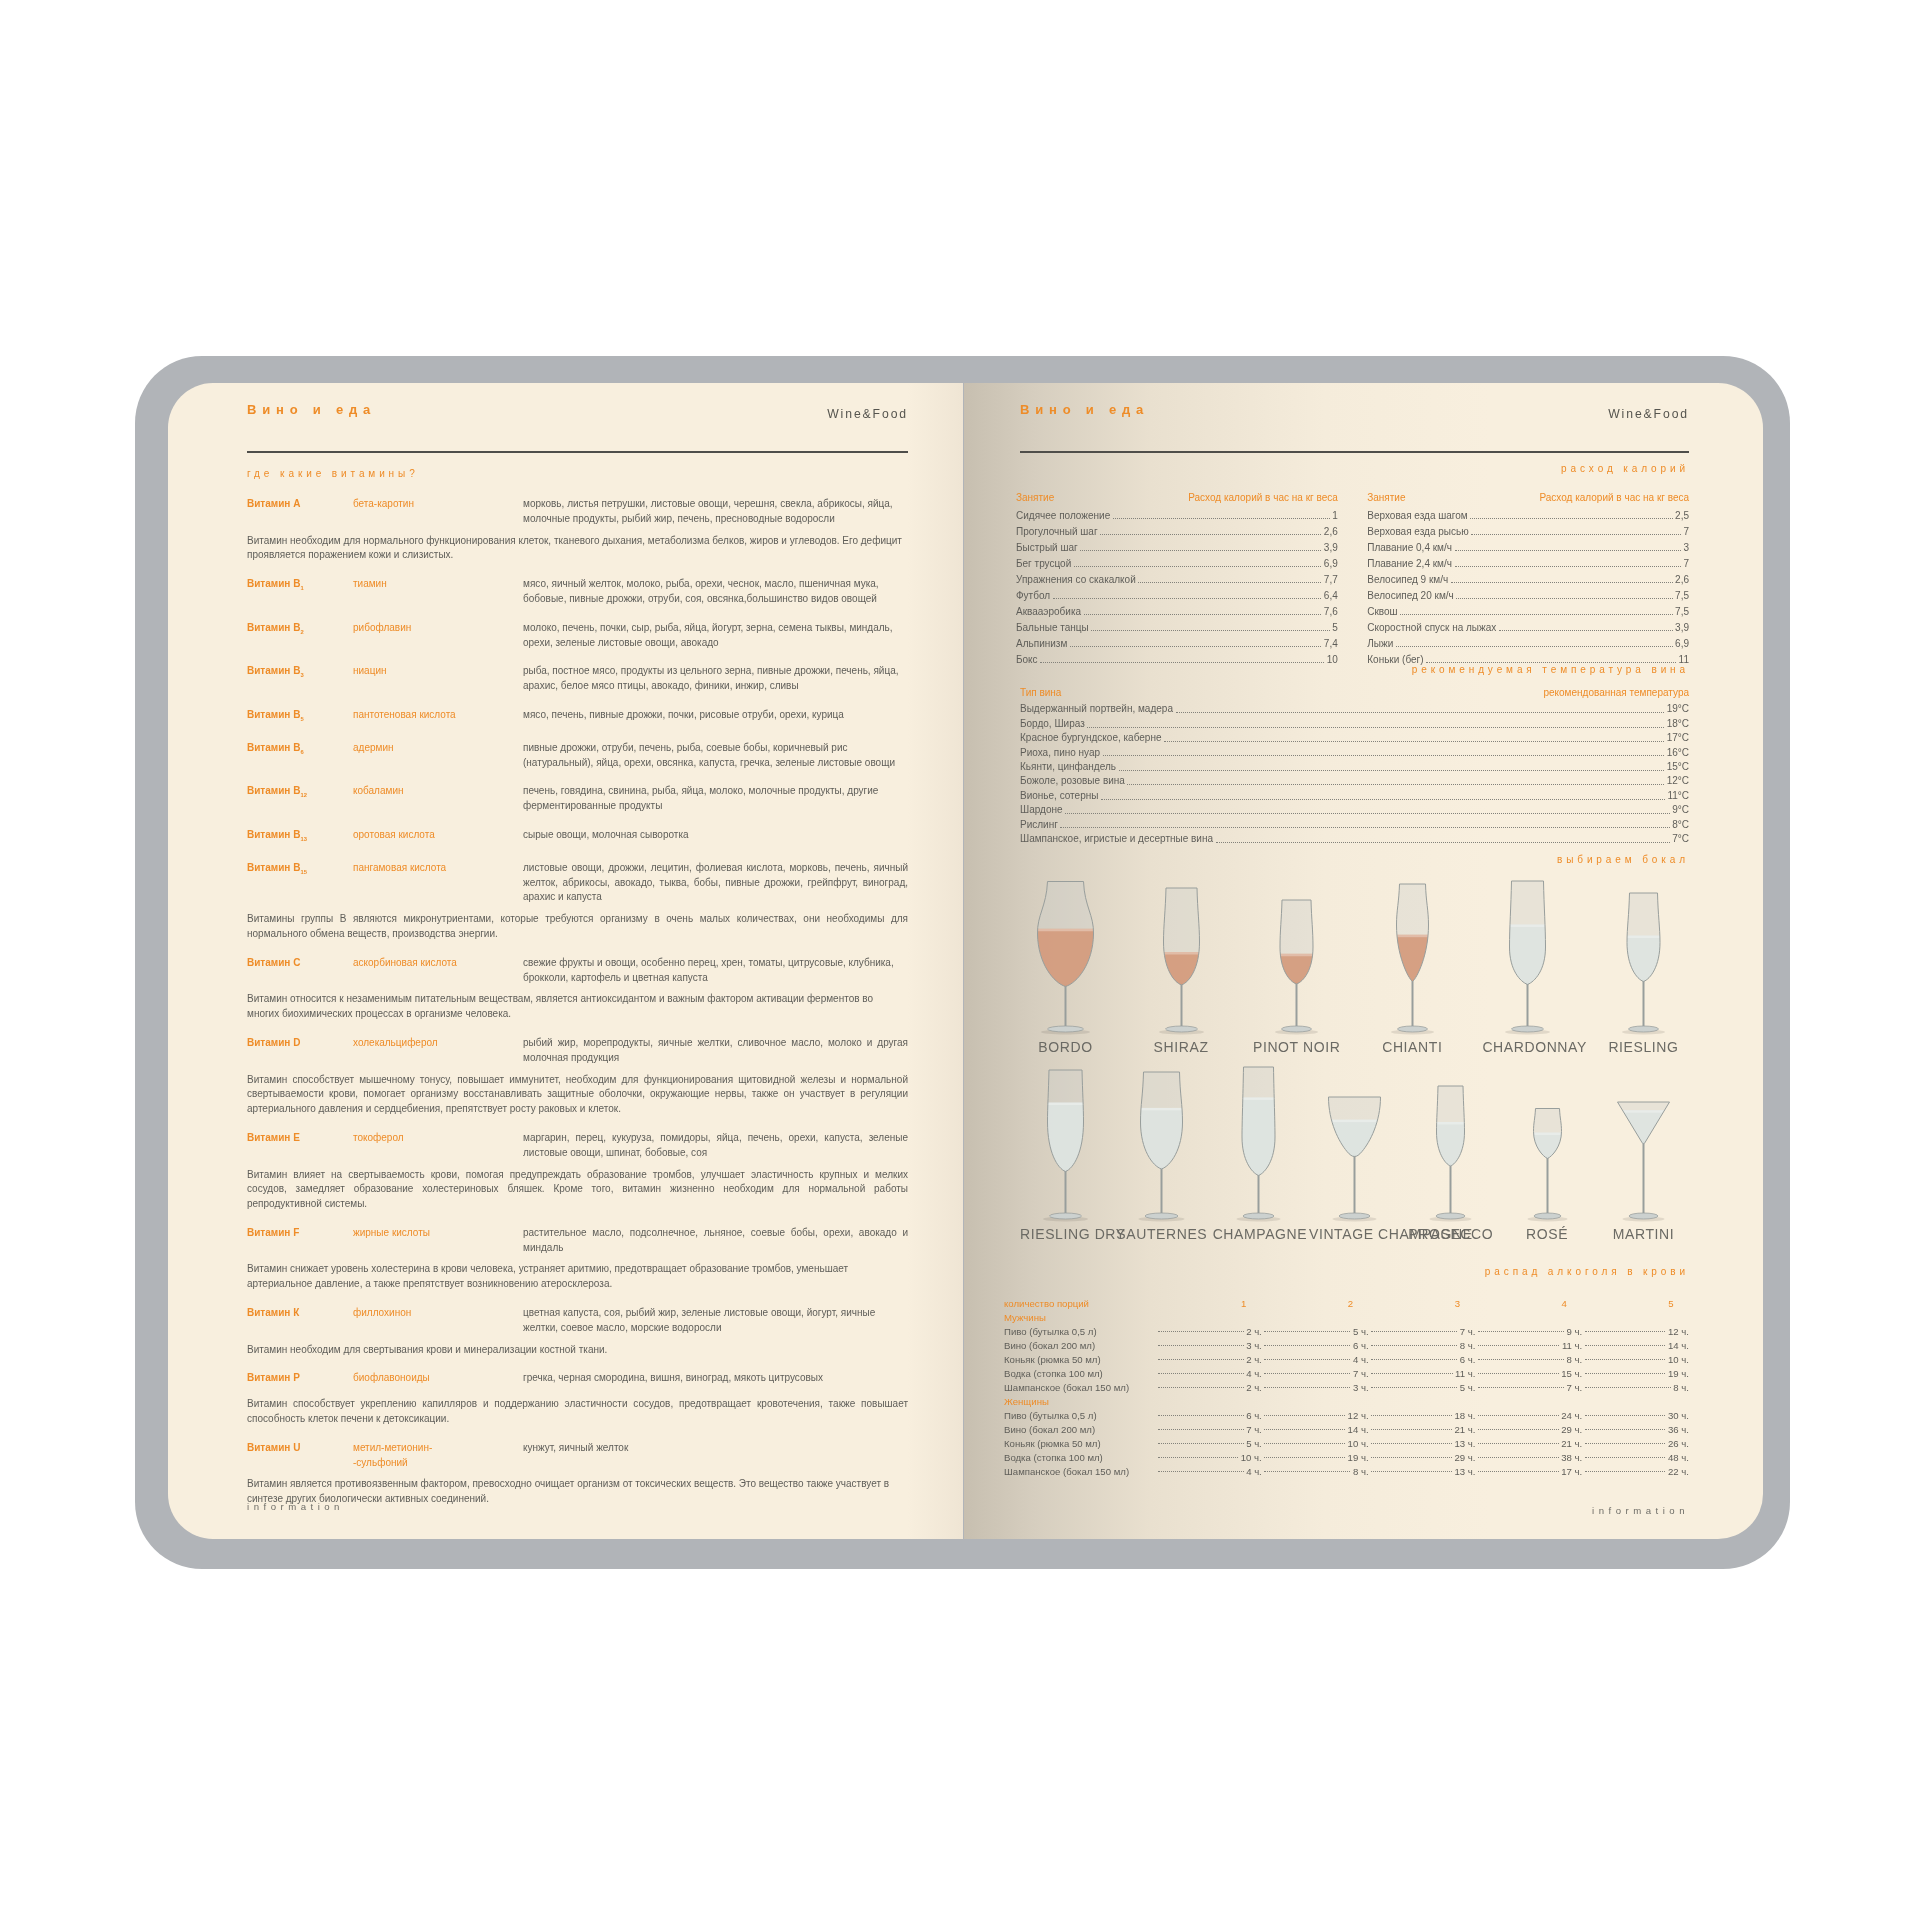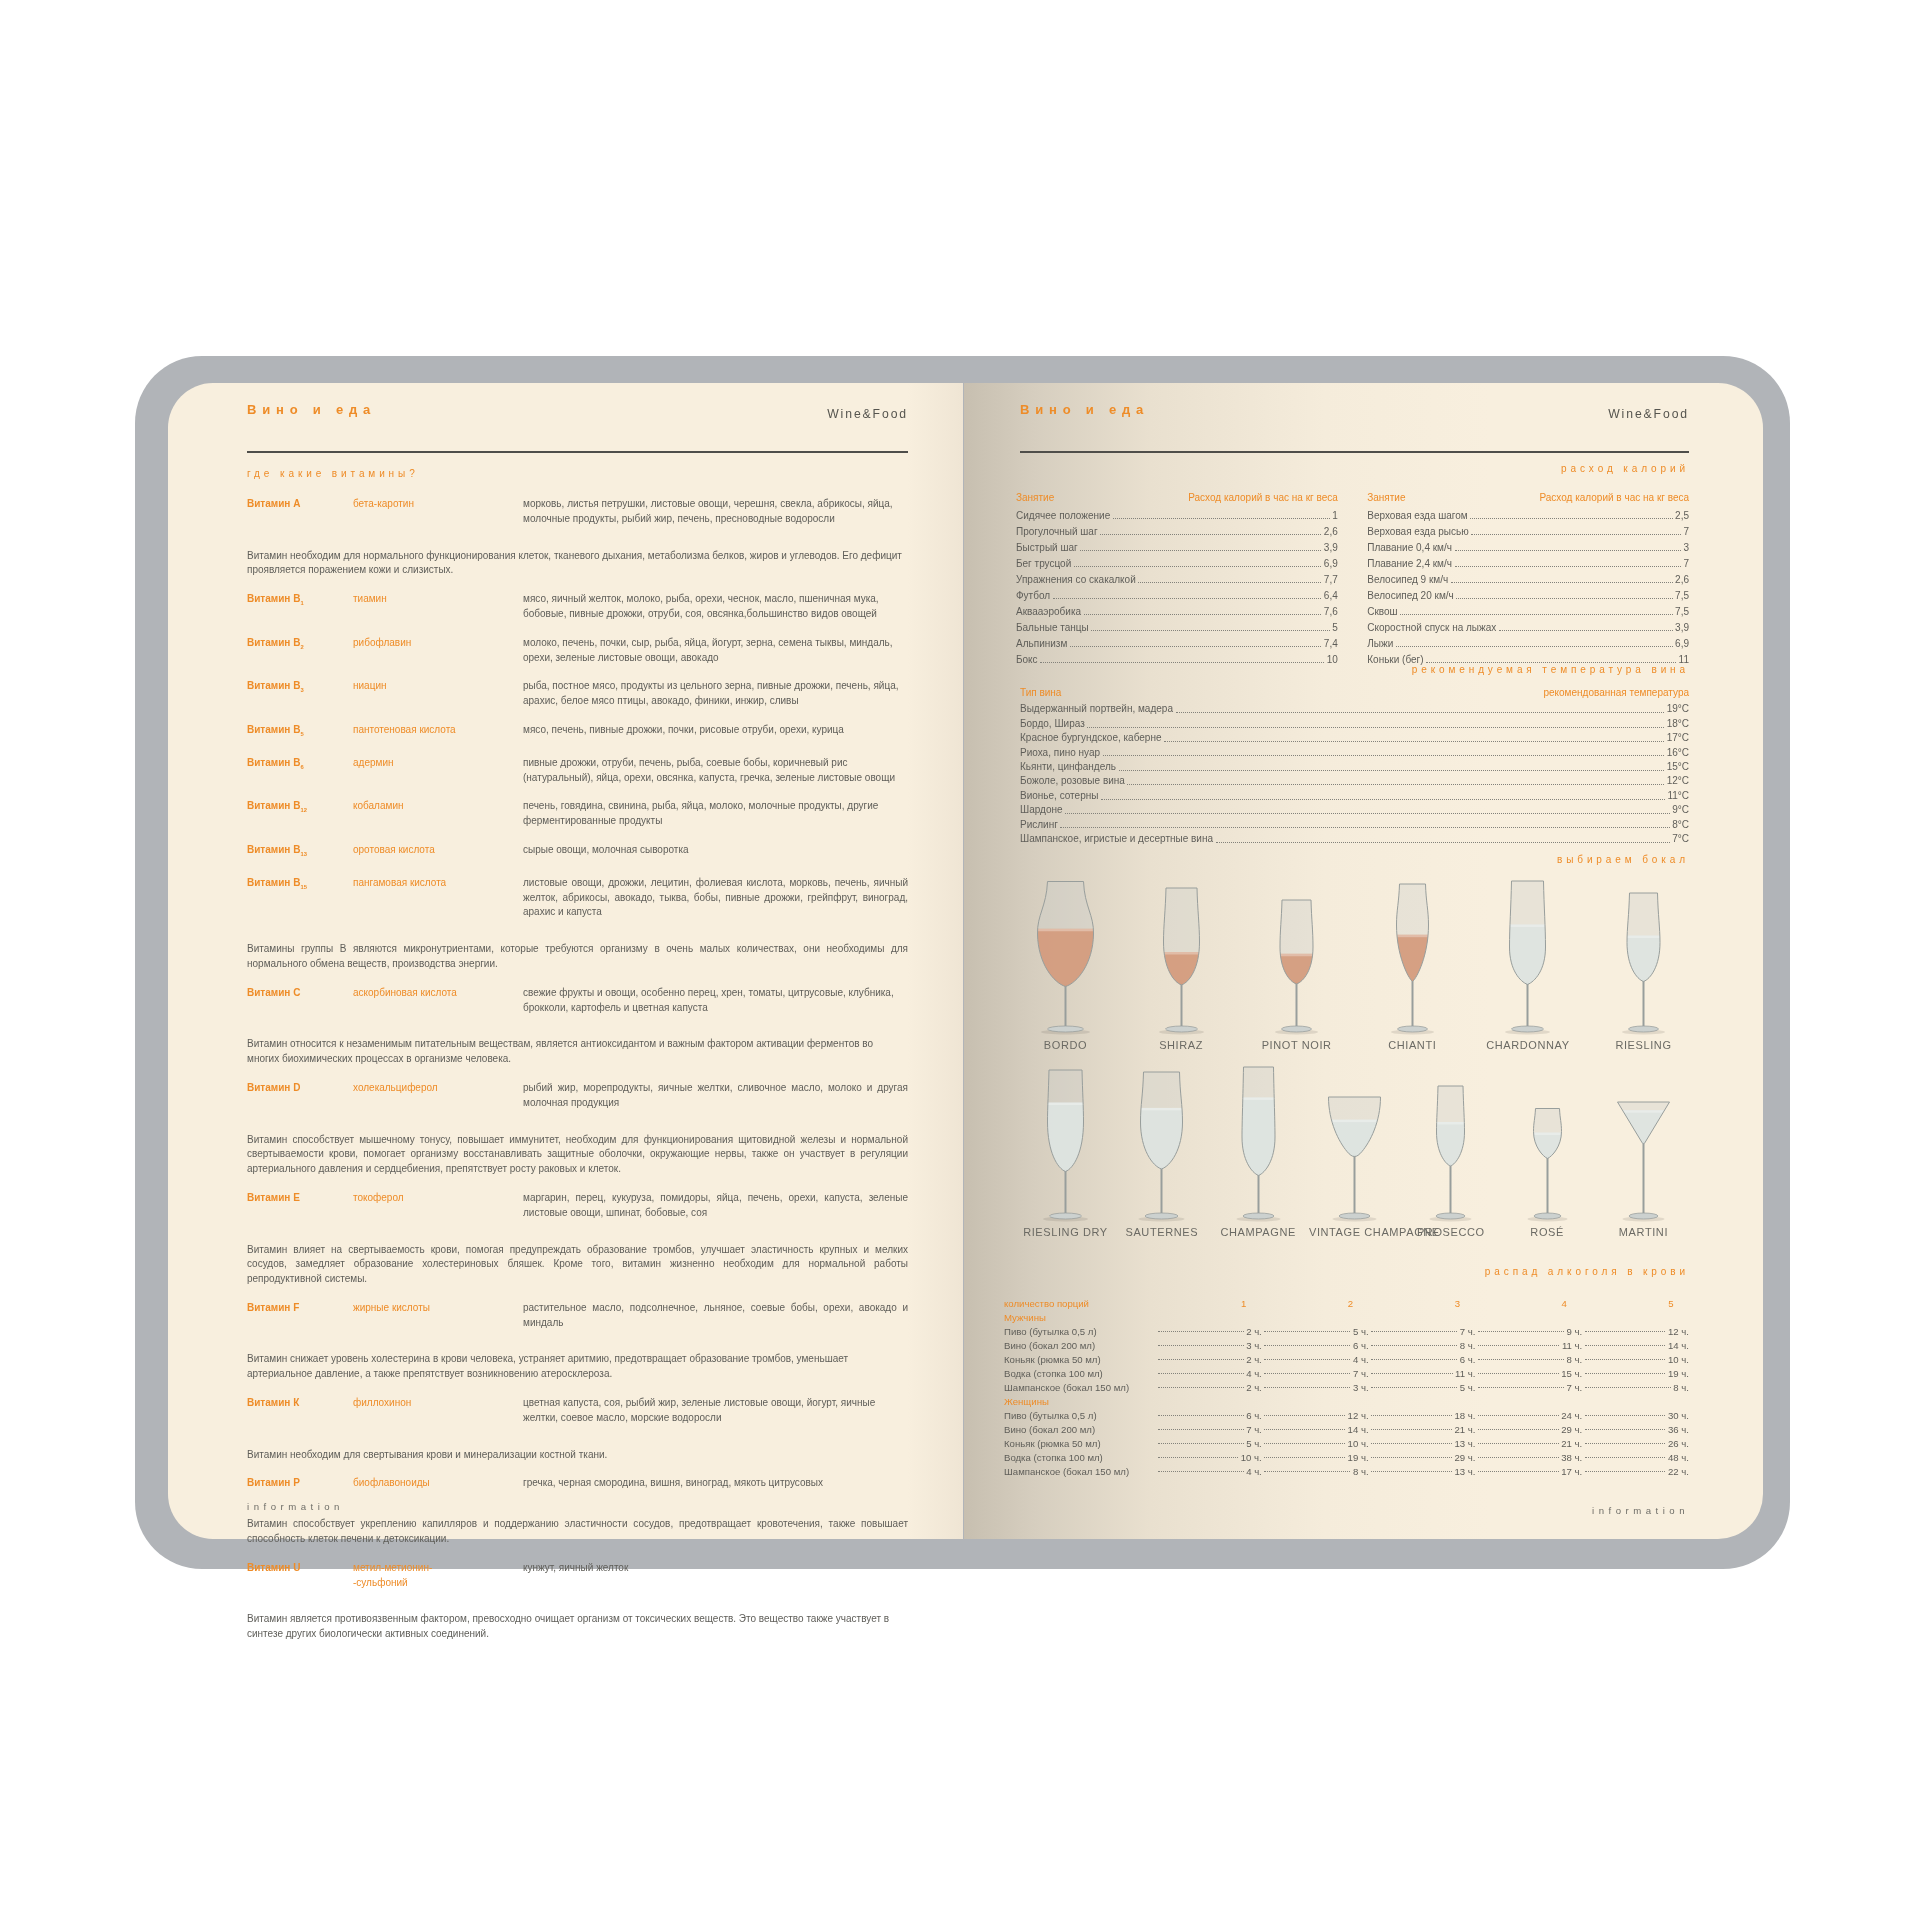--- a/index.html
+++ b/index.html
@@ -32,39 +32,39 @@
   #alc-title  { top:883px; }
 
   .vitamins { position:absolute; left:79px; right:55px; top:114px; font-size:10px; line-height:14.8px; }
   .vit-block { margin-bottom:14px; }
   .vit-row { display:flex; align-items:flex-start; }
   .vit-name { width:106px; flex:none; color:#ee8c28; font-weight:bold; }
   .vit-name sub { font-size:5.8px; }
   .vit-alt { width:170px; flex:none; color:#ee8c28; white-space:pre-line; padding-right:7.7px; }
   .vit-foods { flex:1; min-width:0; }
   .just { text-align:justify; }
-  .vit-note { margin-top:22px; }
+  .vit-note { margin-top:7px; }
 
   .lr { display:flex; align-items:center; }
   .lr .lbl { white-space:nowrap; }
   .dots { flex:1 1 auto; border-bottom:1.3px dotted #83827b; margin:0 2.6px; height:0.72em; min-width:7.7px; }
   .lr .val { white-space:nowrap; }
   .col-head { display:flex; justify-content:space-between; color:#ee8c28; margin-bottom:1.9px; }
   .col-head span { white-space:nowrap; }
 
   .cal { position:absolute; left:52px; right:74px; top:107px; display:flex; gap:29.5px; font-size:10px; line-height:16px; }
   .cal-col { flex:1; min-width:0; }
 
   .temp { position:absolute; left:56px; right:74px; top:303px; font-size:10px; line-height:14.4px; }
 
   .glass-row { position:absolute; left:56px; right:74px; display:flex; justify-content:space-between; }
   #glasses-row1 { top:496px; }
   #glasses-row2 { top:683px; }
   .glass-slot { width:91px; text-align:center; }
-  .glass-label { margin-top:1.3px; font-size:11px; letter-spacing:0.6px; color:#6b6a64; white-space:nowrap; }
+  .glass-label { margin-top:1.3px; font-size:14px; letter-spacing:0.6px; color:#6b6a64; white-space:nowrap; }
 
   .alc { position:absolute; left:40px; right:74px; top:914px; font-size:9.6px; line-height:14px; }
   .alc-head { display:flex; color:#ee8c28; }
   .alc-label { width:151px; flex:none; white-space:nowrap; }
   .alc-cell { flex:1; display:flex; min-width:0; align-items:flex-start; }
   .alc-head .alc-cell { justify-content:flex-end; padding-right:15.4px; }
   .alc-group { color:#ee8c28; }
   .alc-row { display:flex; }
 
   .footer { position:absolute; font-size:9.6px; letter-spacing:4.5px; color:#6f6e68; }

